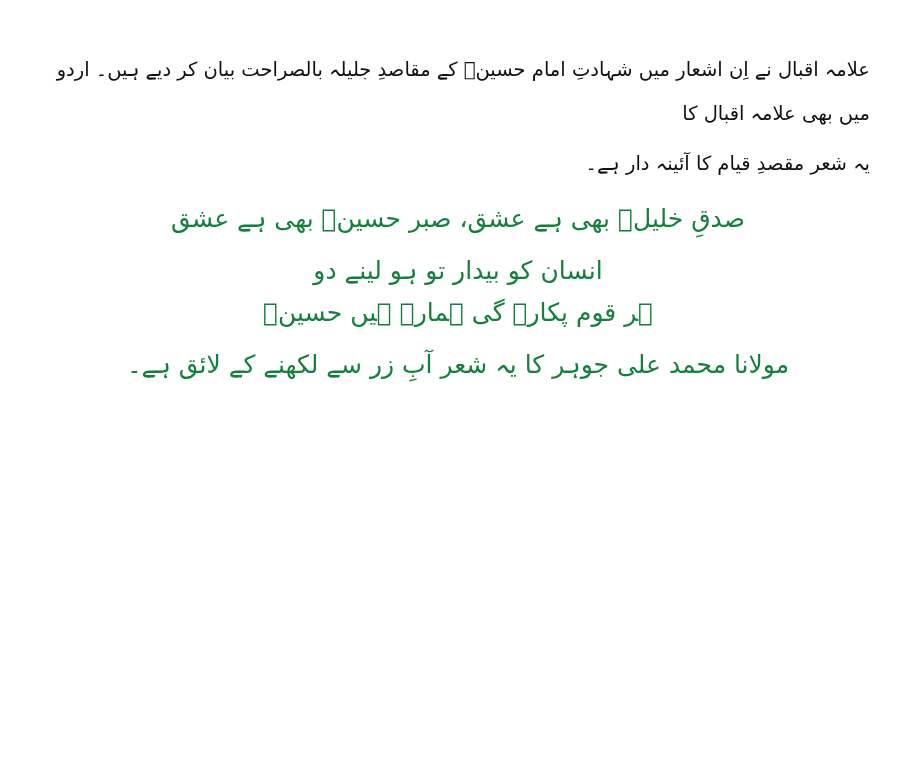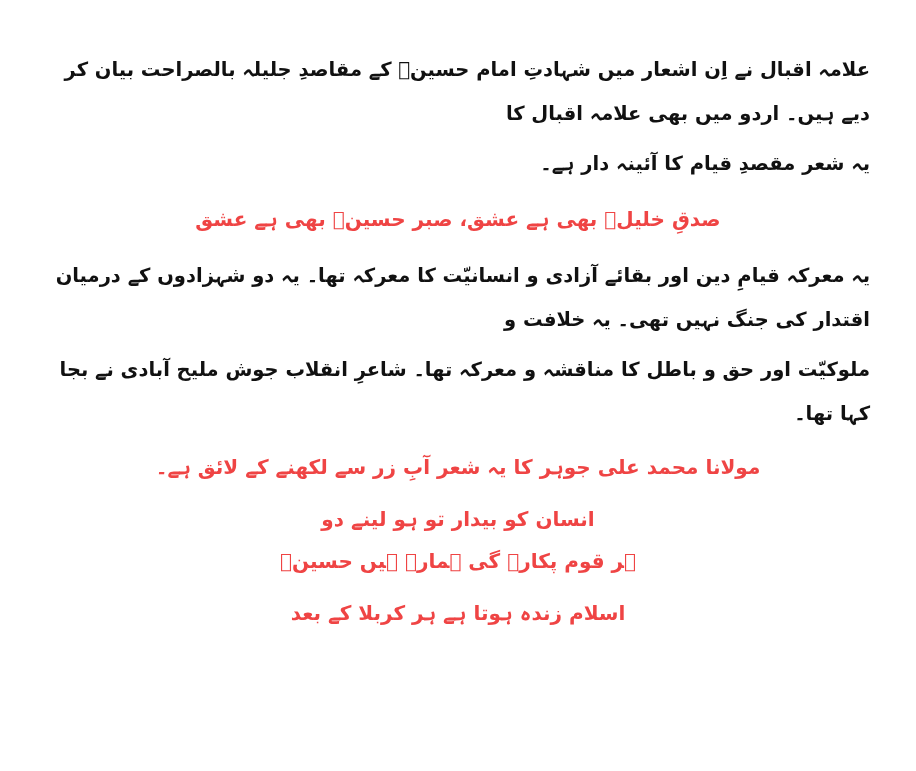--- a/index.html
+++ b/index.html
@@ -14,36 +14,35 @@
     overflow: hidden;
   }
   .page {
     position: relative;
     width: 916px;
     height: 771px;
     box-sizing: border-box;
     padding: 34px 46px 20px 46px;
     direction: rtl;
     text-align: right;
-    font-weight: bold;
   }
   .para {
     font-size: 19.5px;
     line-height: 44px;
     color: #111111;
     direction: rtl;
     text-align: right;
     unicode-bidi: plaintext;
     margin: 0 0 6px 0;
     letter-spacing: 0.2px;
   }
   .verse {
-    font-size: 20px;
+    font-size: 25px;
     line-height: 42px;
-    color: #ef4444;
+    color: #15803d;
     direction: rtl;
     unicode-bidi: plaintext;
     text-align: center;
     margin: 0;
     padding: 0 0 0 0;
   }
   .verse-block {
     margin: 8px 0 10px 0;
   }
   .verse-block.v1 { margin-top: 12px; }
@@ -64,31 +63,26 @@
 
   <div class="para-block">
     <p class="para">علامہ اقبال نے اِن اشعار میں شہادتِ امام حسینؓ کے مقاصدِ جلیلہ بالصراحت بیان کر دیے ہیں۔ اردو میں بھی علامہ اقبال کا</p>
     <p class="para">یہ شعر مقصدِ قیام کا آئینہ دار ہے۔</p>
   </div>
 
   <div class="verse-block v1">
     <p class="verse couplet-line">صدقِ خلیلؑ بھی ہے عشق، صبر حسینؓ بھی ہے عشق</p>
   </div>
 
-  <div class="para-block">
-    <p class="para">یہ معرکہ قیامِ دین اور بقائے آزادی و انسانیّت کا معرکہ تھا۔ یہ دو شہزادوں کے درمیان اقتدار کی جنگ نہیں تھی۔ یہ خلافت و</p>
-    <p class="para">ملوکیّت اور حق و باطل کا مناقشہ و معرکہ تھا۔ شاعرِ انقلاب جوش ملیح آبادی نے بجا کہا تھا۔</p>
+
+  <div class="verse-block">
+    <p class="verse couplet-line">انسان کو بیدار تو ہو لینے دو</p>
+    <p class="verse couplet-line">ہر قوم پکارے گی ہمارے ہیں حسینؓ</p>
   </div>
 
   <div class="verse-block">
     <p class="verse couplet-line">مولانا محمد علی جوہر کا یہ شعر آبِ زر سے لکھنے کے لائق ہے۔</p>
   </div>
 
   <div class="verse-block">
-    <p class="verse couplet-line">انسان کو بیدار تو ہو لینے دو</p>
-    <p class="verse couplet-line">ہر قوم پکارے گی ہمارے ہیں حسینؓ</p>
-  </div>
-
-  <div class="verse-block">
-    <p class="verse couplet-line">اسلام زندہ ہوتا ہے ہر کربلا کے بعد</p>
   </div>
 
 </div>
 
 </body></html>

